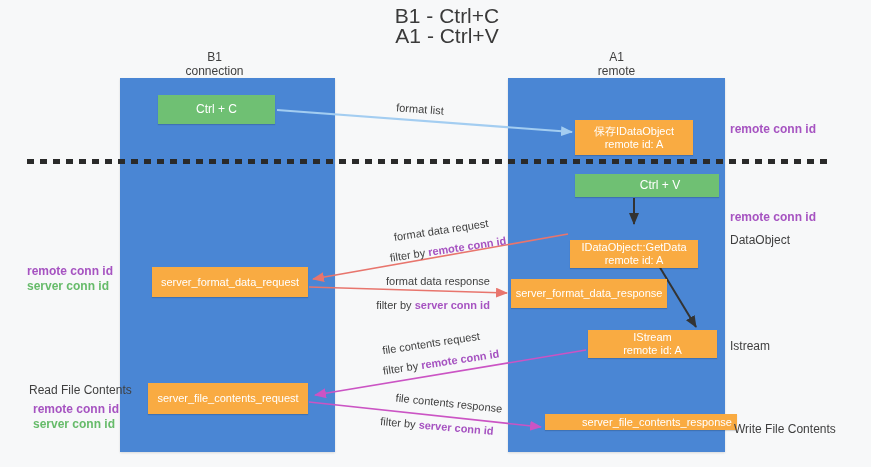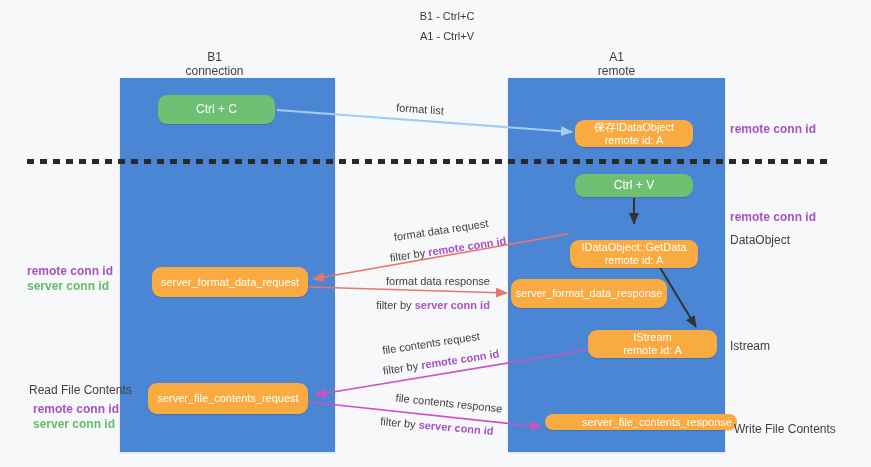--- a/index.html
+++ b/index.html
@@ -7,35 +7,34 @@
   #stage{
     position:relative; width:871px; height:467px;
     background:var(--background); overflow:hidden;
     color:var(--text-dark);
   }
   .abs{position:absolute;}
   .nowrap{white-space:nowrap;}
 
   .title{
     left:297px; top:6px; width:300px;
-    font-size:11px; line-height:20px; text-align:center; color:#3a3a3a;
+    font-size:21px; line-height:20px; text-align:center; color:#3a3a3a;
   }
   .lane-header{
     font-size:12px; line-height:14px; text-align:center; color:var(--text-dark);
   }
   .lane{
     background:var(--lane-blue);
     box-shadow:0 1px 2px rgba(0,0,0,0.12);
   }
   .node{
     display:flex; align-items:center; justify-content:center;
     text-align:center; color:#ffffff;
     font-size:11px; line-height:13px;
     box-shadow:0 1px 1px rgba(0,0,0,0.15);
-    border-radius:9px;
   }
   .node-orange{background:var(--box-orange);}
   .node-green{background:var(--box-green); font-size:12px;}
 
   .separator{
     left:27px; top:159px; width:803px; height:5px;
     background:repeating-linear-gradient(90deg, var(--separator-black) 0 7px, transparent 7px 13px);
   }
 
   .alabel{
@@ -103,28 +102,28 @@
     <line x1="568" y1="234" x2="313" y2="279" class="ln-red" marker-end="url(#mh-red)"></line>
     <line x1="309" y1="287" x2="507" y2="293" class="ln-red" marker-end="url(#mh-red)"></line>
     <line x1="586" y1="350" x2="315" y2="395" class="ln-magenta" marker-end="url(#mh-magenta)"></line>
     <line x1="309" y1="402" x2="541" y2="427" class="ln-magenta" marker-end="url(#mh-magenta)"></line>
   </svg>
 
   <div class="abs node node-green" style="left:158px; top:95px; width:117px; height:29px;">
     <span>Ctrl + C</span>
   </div>
 
-  <div class="abs node node-orange" style="left:575px; top:120px; width:118px; height:27px;">
+  <div class="abs node node-orange" style="left:575px; top:120px; width:118px; height:35px;">
     <span class="nowrap">
       <span style="display:block">保存IDataObject</span>
       <span style="display:block">remote id: A</span>
     </span>
   </div>
 
-  <div class="abs node node-green" style="left:575px; top:174px; width:118px; height:23px;">
+  <div class="abs node node-green" style="left:575px; top:174px; width:118px; height:23px;padding-left:26px;">
     <span>Ctrl + V</span>
   </div>
 
   <div class="abs node node-orange" style="left:570px; top:240px; width:128px; height:28px;">
     <span class="nowrap">
       <span style="display:block">IDataObject::GetData</span>
       <span style="display:block">remote id: A</span>
     </span>
   </div>
 

